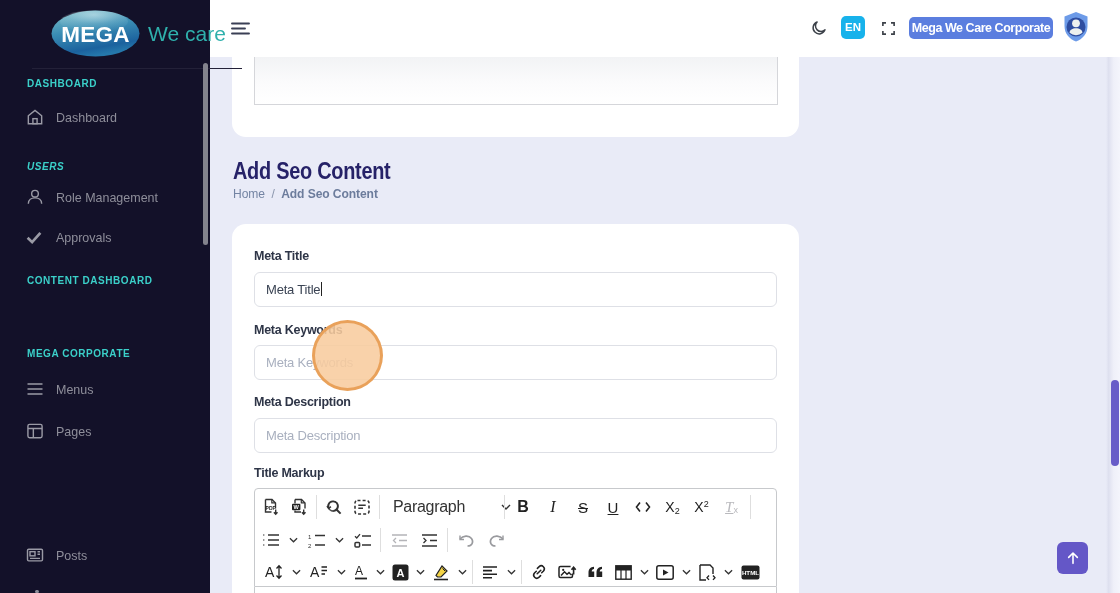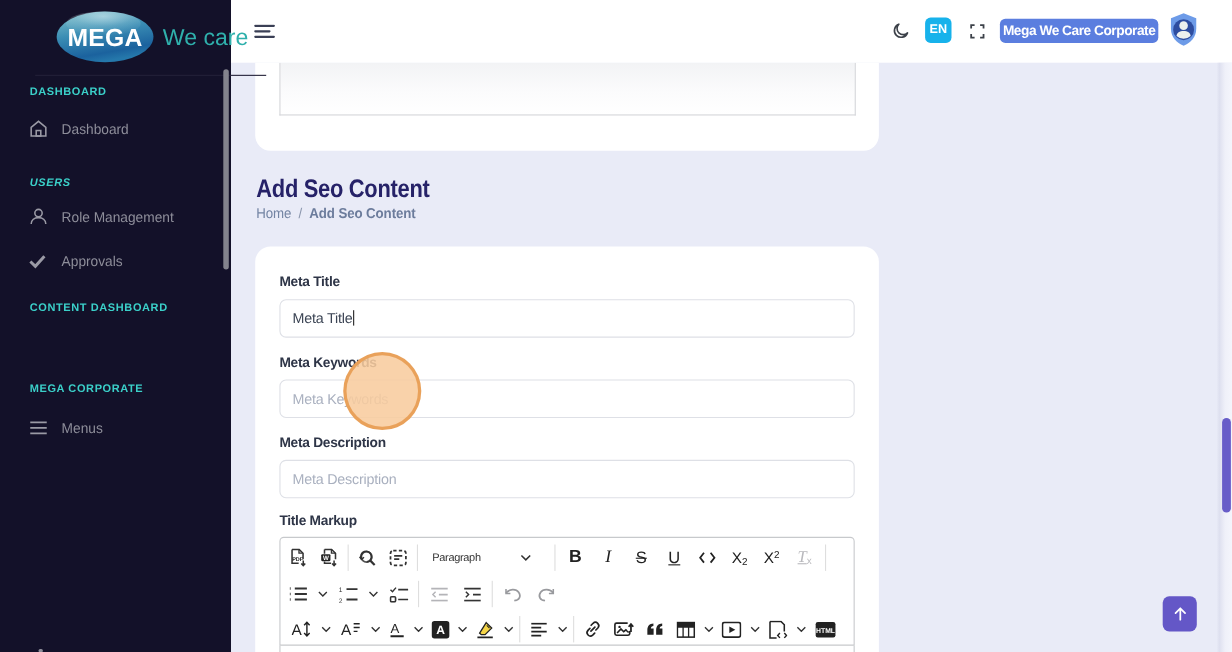--- a/index.html
+++ b/index.html
@@ -93,20 +93,35 @@
     <span class="txt">Approvals</span>
   </div>
   <div class="secHead" style="top:275px;">CONTENT DASHBOARD</div>
   <div class="secHead" style="top:348px;">MEGA CORPORATE</div>
   <div class="mItem" style="top:377px;">
     <svg width="20" height="20" viewBox="0 0 24 24" fill="none" stroke="#9a9aa5" stroke-width="2">
         <path d="M3 6 H21 M3 12 H21 M3 18 H21"></path>
       </svg>
     <span class="txt">Menus</span>
   </div>
+  <div class="mItem" style="top:419px;">
+    <svg width="20" height="20" viewBox="0 0 24 24" fill="none" stroke="#9a9aa5" stroke-width="1.7">
+        <rect x="3.5" y="4" width="17" height="16" rx="2"></rect>
+        <path d="M3.5 9 H20.5 M10 9 V20"></path>
+      </svg>
+    <span class="txt">Pages</span>
+  </div>
+  <div class="mItem" style="top:543px;">
+    <svg width="20" height="20" viewBox="0 0 24 24" fill="none" stroke="#9a9aa5" stroke-width="1.7">
+        <rect x="3" y="5" width="18" height="14" rx="1.5"></rect>
+        <rect x="6" y="8" width="6" height="5"></rect>
+        <path d="M15 8 H18 M15 11 H18 M6 16 H18"></path>
+      </svg>
+    <span class="txt">Posts</span>
+  </div>
   <div id="sbThumb"></div>
   <div style="position:absolute;left:35px;top:590px;width:4px;height:3px;background:#8e8e9a;border-radius:2px;"></div>
 </div>
 
 <div id="header">
   <svg style="position:absolute;left:21px;top:21.5px;" width="19" height="13" viewBox="0 0 19 13" fill="none" stroke="#3a3f55" stroke-width="1.9" stroke-linecap="round">
       <path d="M1 1.5 H18 M1 6.5 H14 M1 11.5 H18"></path>
     </svg>
   <svg style="position:absolute;left:601px;top:20px;" width="16" height="16" viewBox="0 0 24 24" fill="none" stroke="#3c4149" stroke-width="2.2" stroke-linejoin="round">
       <path d="M21 14.8 A 9.2 9.2 0 1 1 9.2 3 A 7.6 7.6 0 0 0 21 14.8 Z"></path>
@@ -167,21 +182,21 @@
             <circle cx="9.3" cy="9.3" r="4.8" stroke-width="1.6" opacity="0.85"></circle>
           </svg>
         </span>
       <span class="tb" style="width:28px;">
           <svg width="20" height="20" viewBox="0 0 20 20" fill="none" stroke="#333">
             <rect x="3" y="3.5" width="14" height="13.5" rx="2.5" stroke-width="1.6" stroke-dasharray="3 2.1"></rect>
             <path d="M6.3 8.3 H13.7 M6.3 11.3 H11" stroke-width="1.5"></path>
           </svg>
         </span>
       <span class="sep"></span>
-      <span class="tb" style="width:118px; justify-content:flex-start; padding-left:10px; color:#333; font-size:10px; letter-spacing:-0.3px;">Paragraph<svg style="margin-left:36px;flex:none;" width="10" height="6" viewBox="0 0 10 6" fill="none" stroke="#333" stroke-width="1.4">
+      <span class="tb" style="width:118px; justify-content:flex-start; padding-left:10px; color:#333; font-size:16px; letter-spacing:-0.3px;">Paragraph<svg style="margin-left:36px;flex:none;" width="10" height="6" viewBox="0 0 10 6" fill="none" stroke="#333" stroke-width="1.4">
             <path d="M1 1 L5 5 L9 1"></path>
           </svg></span>
       <span class="sep"></span>
       <span class="tb" style="width:30px;">
           <span style="font-weight:bold;font-size:16px;color:#222;">B</span>
         </span>
       <span class="tb" style="width:30px;">
           <span style="font-style:italic;font-size:16px;font-family:'Liberation Serif';color:#222;">I</span>
         </span>
       <span class="tb" style="width:30px;">

